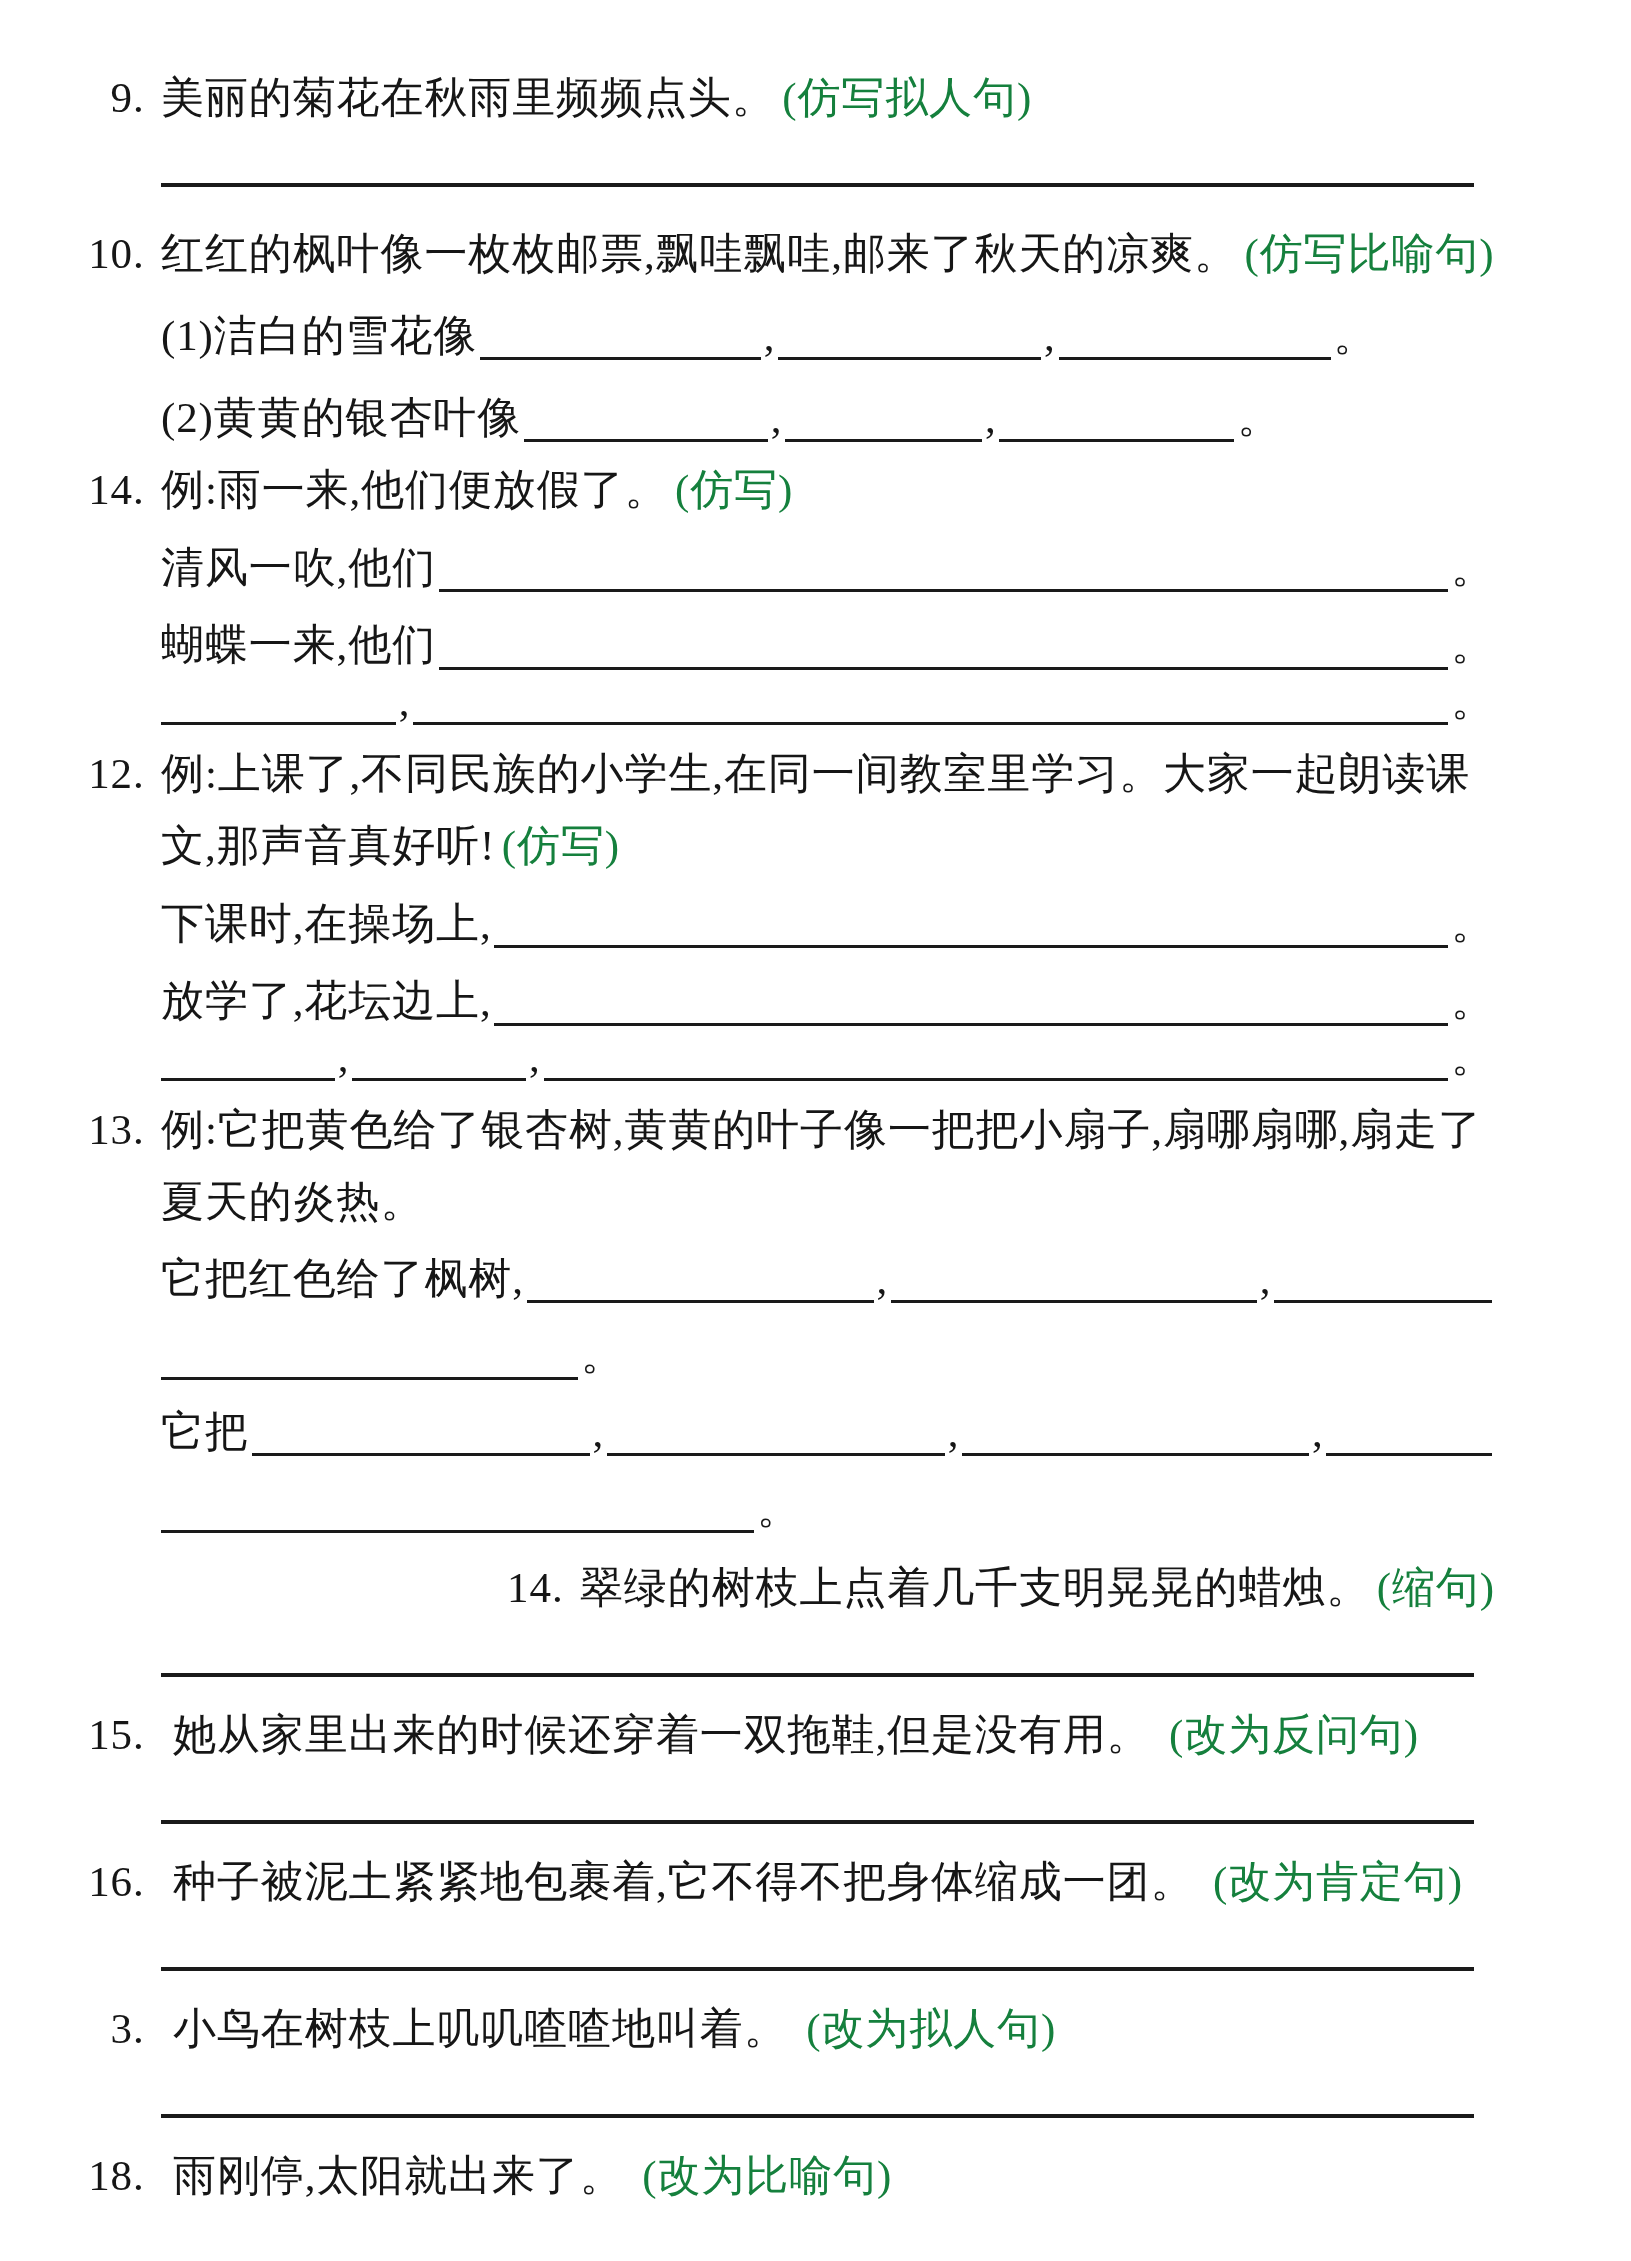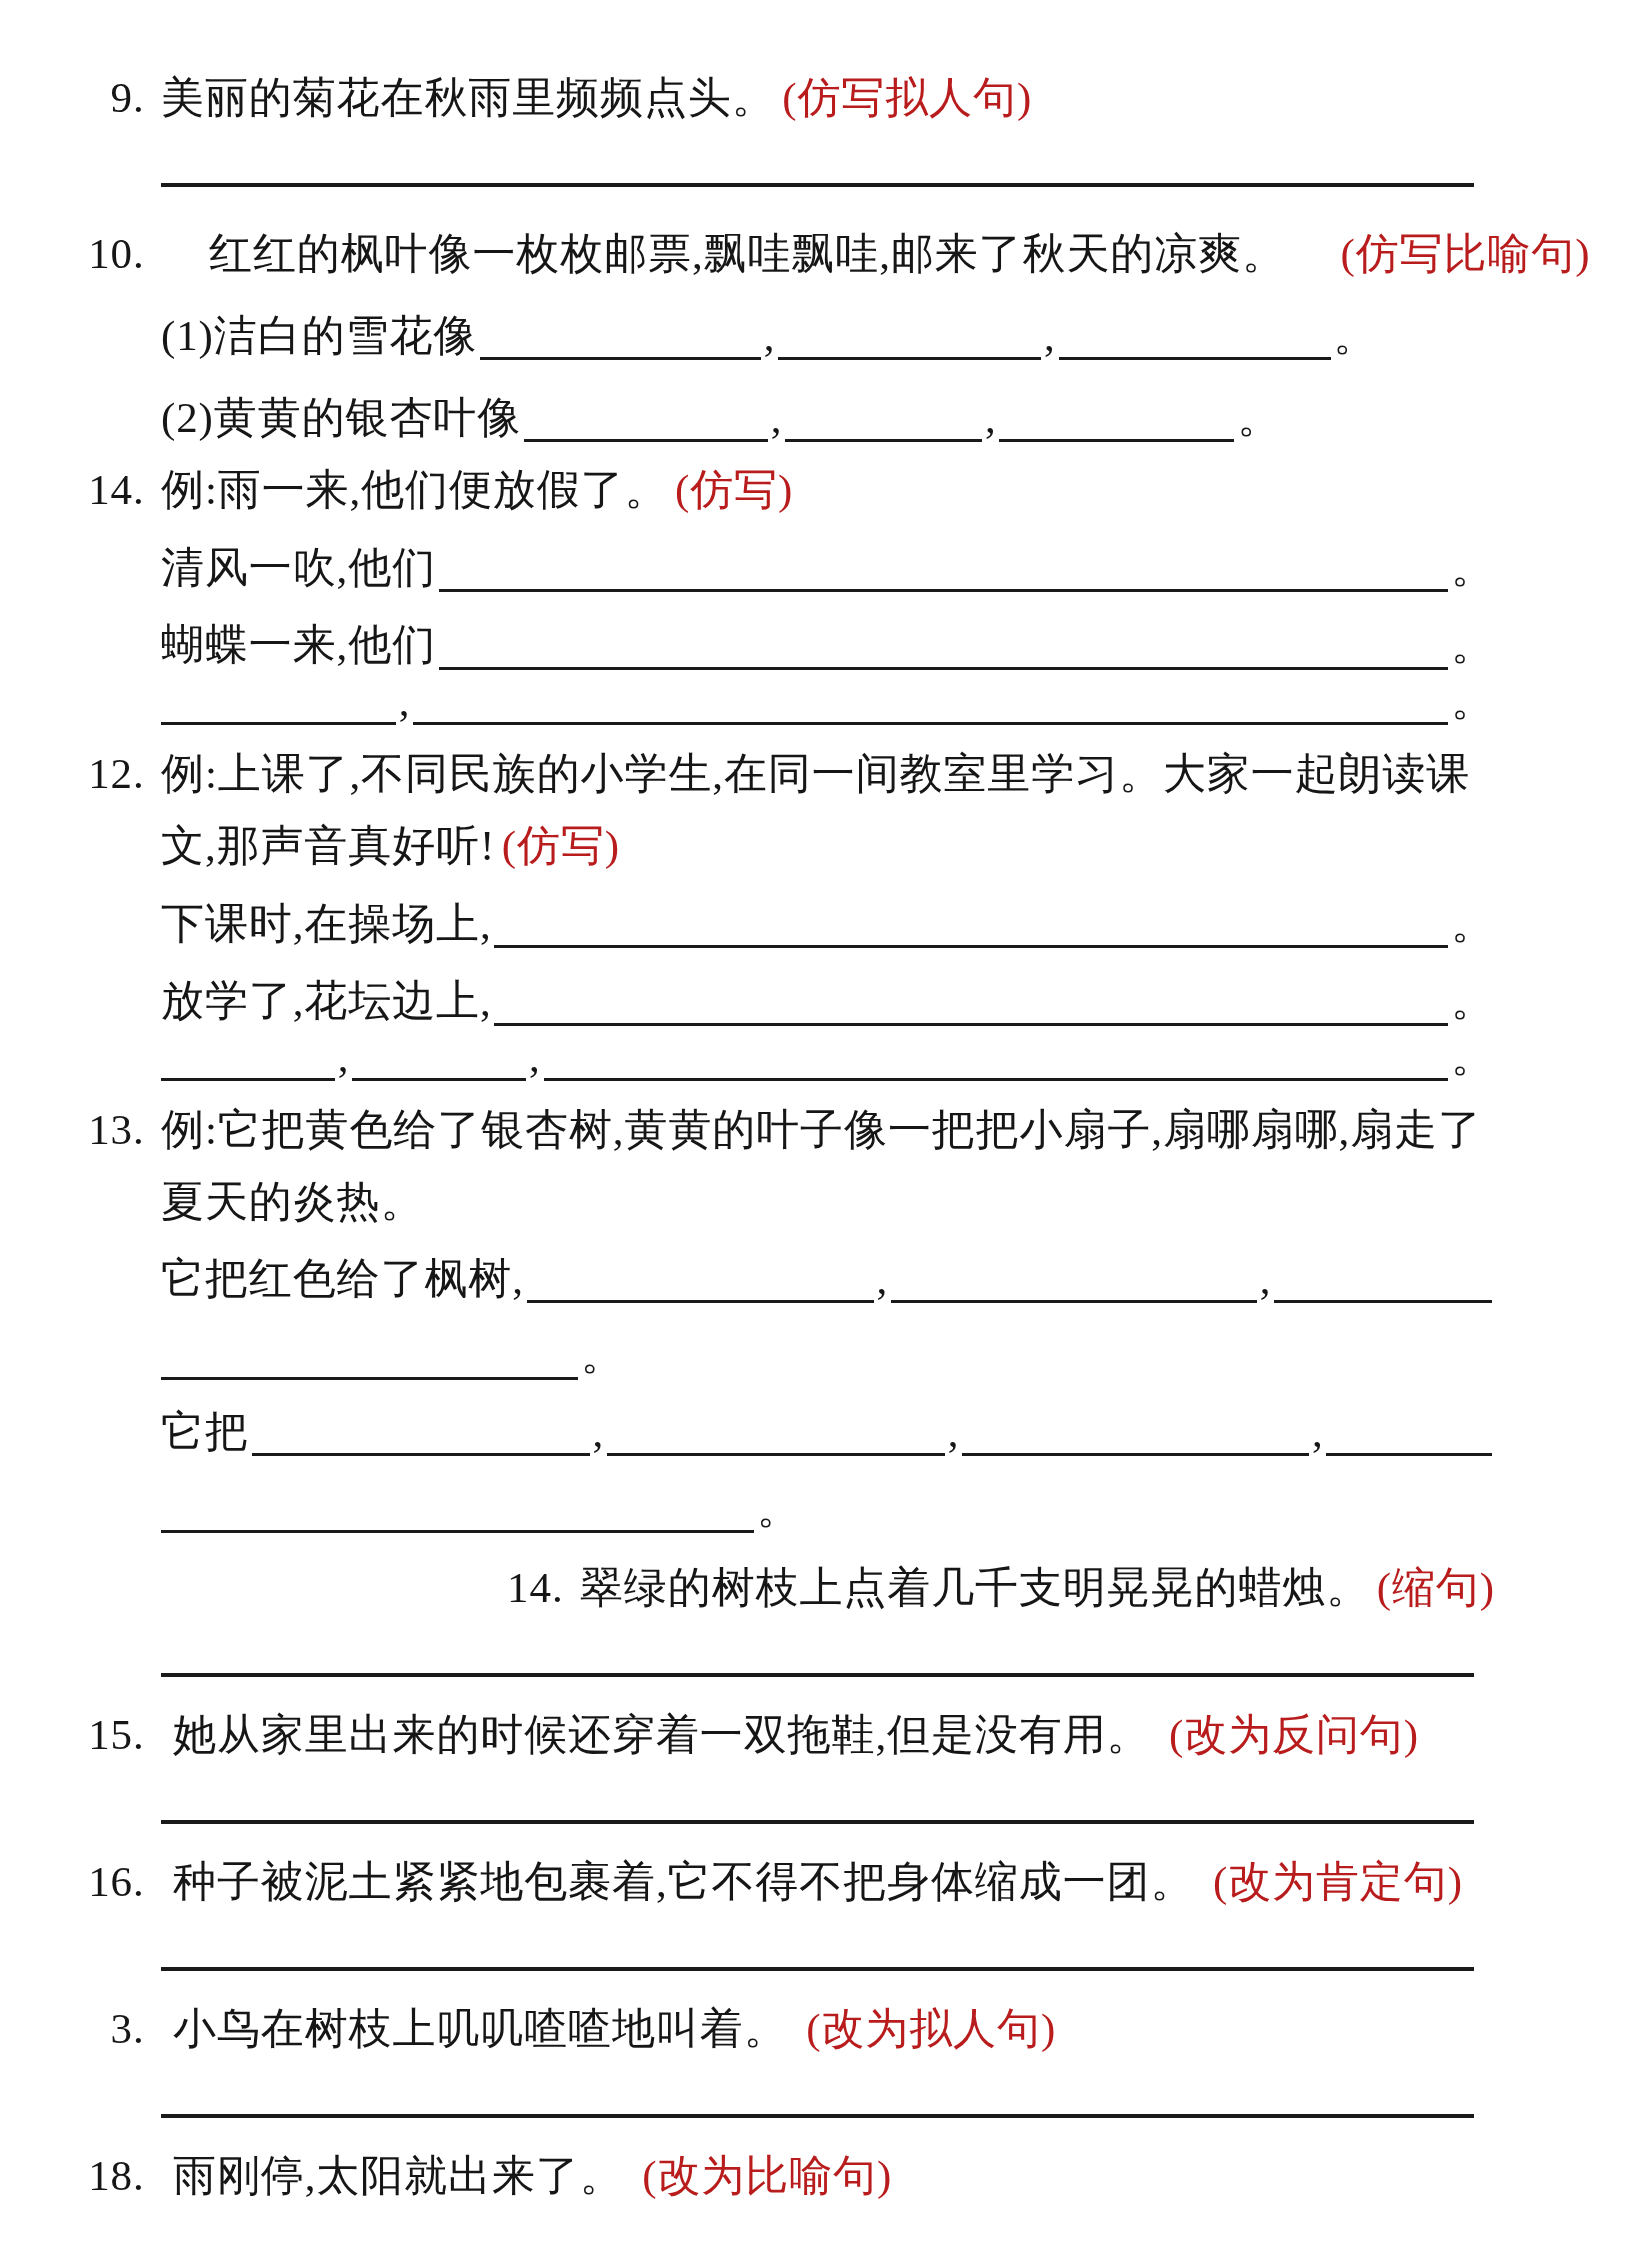--- a/index.html
+++ b/index.html
@@ -26,21 +26,21 @@
     white-space: nowrap;
   }
   .line span { line-height: 1.12; }
   .qnum {
     flex: 0 0 91px;
     text-align: right;
     padding-right: 16.4px;
     box-sizing: border-box;
   }
   .indent { margin-left: 91px; }
-  .note { color: #b91c1c; margin-left: 6.6px; }
+  .note { color: #15803d; margin-left: 6.6px; }
   .blank {
     border-bottom: 3.3px solid #1a1a1a;
     height: 11.3px;
     flex: 0 0 auto;
     margin: 0 2.8px;
   }
   .fill { flex: 1 1 auto; }
   .answer-line {
     margin-left: 91px;
     margin-right: 21px;
@@ -50,21 +50,21 @@
     flex: 0 0 auto;
   }
   
   .r-q    { height: 66px; }
   .r-sub  { height: 75px; }
   .r-sub2 { height: 71px; }
   .r-gap  { height: 49px; }
   .r-13   { height: 70px; }
   .mt15 { margin-top: 7px; justify-content: flex-end; }
   .mt35 { margin-top: 16.4px; gap: 12px; }
-  .mt55 { margin-top: 26px; gap: 48px; }
+  .mt55 { margin-top: 26px; }
 </style>
 </head>
 <body>
 
 <div class="page">
 
   <section>
     <div class="line r-q">
       <span class="qnum">9.</span>
       <span>美丽的菊花在秋雨里频频点头。</span>

